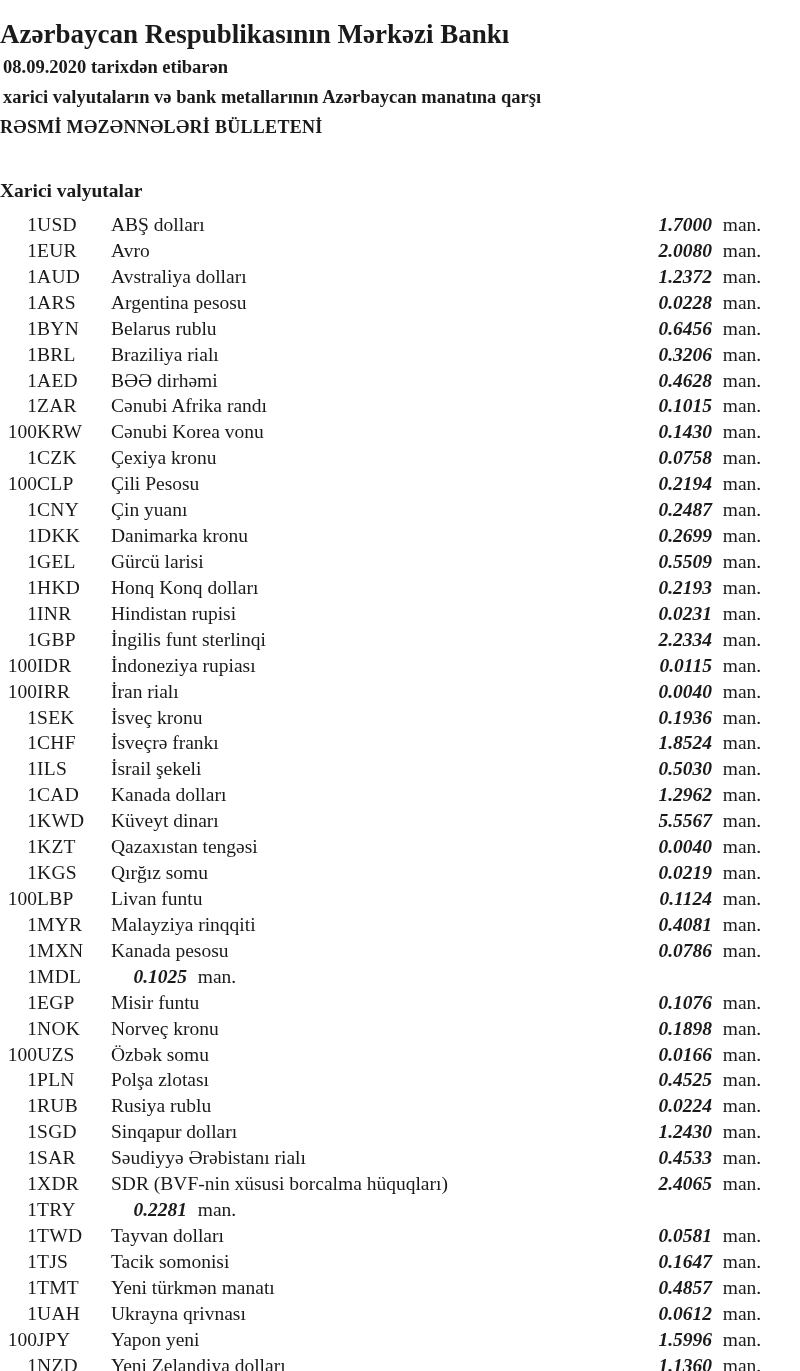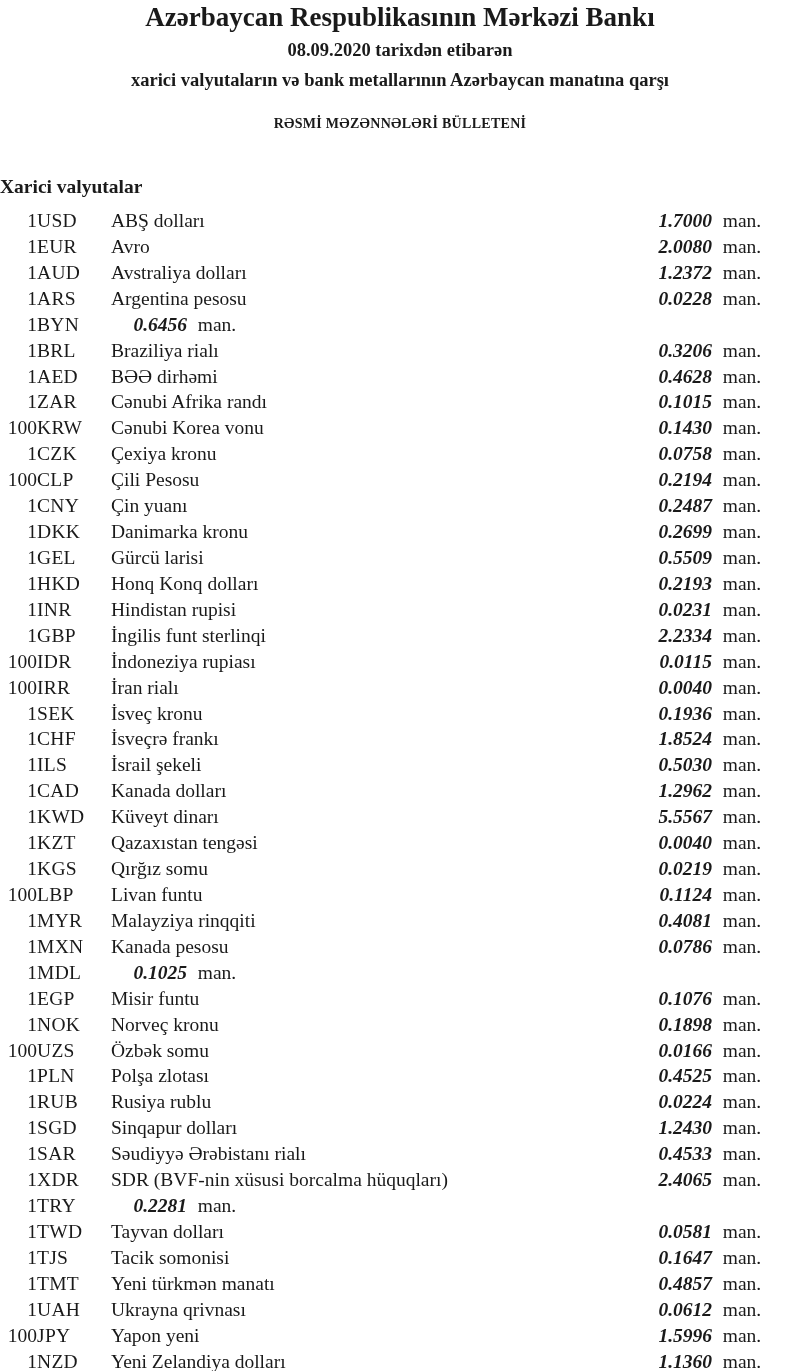--- a/index.html
+++ b/index.html
@@ -14,41 +14,40 @@
     color: #1a1a1a;
     overflow: hidden;
   }
   .page {
     width: 800px;
     height: 1371px;
     box-sizing: border-box;
   }
   
   .doc-header {
-    text-align: center;
-    padding-top: 0;
+    padding-top: 17px;
   }
   .bank-name {
     font-size: 27px;
     font-weight: bold;
     line-height: 34px;
     margin: 0;
   }
   .hdr-line {
     font-size: 18.5px;
     font-weight: bold;
     line-height: 27px;
     margin: 3px;
   }
   .bulletin-title {
-    font-size: 14px;
+    font-size: 18px;
     font-weight: bold;
     line-height: 27px;
     letter-spacing: 0.3px;
-    margin: 16px;
+    margin: 0;
   }
   
   .section-title {
     text-align: left;
     font-size: 19.5px;
     font-weight: bold;
     margin-top: 38px;
     line-height: 24px;
   }
   
@@ -136,20 +135,21 @@
     <span class="qty">1</span>
     <span class="code">ARS</span>
     <span class="name">Argentina pesosu</span>
     <span class="rate">0.0228</span>
     <span class="man">man.</span>
   </div>
 
   <div class="row">
     <span class="qty">1</span>
     <span class="code">BYN</span>
+    <span class="name">Belarus rublu</span>
     <span class="rate">0.6456</span>
     <span class="man">man.</span>
   </div>
 
   <div class="row">
     <span class="qty">1</span>
     <span class="code">BRL</span>
     <span class="name">Braziliya rialı</span>
     <span class="rate">0.3206</span>
     <span class="man">man.</span>

